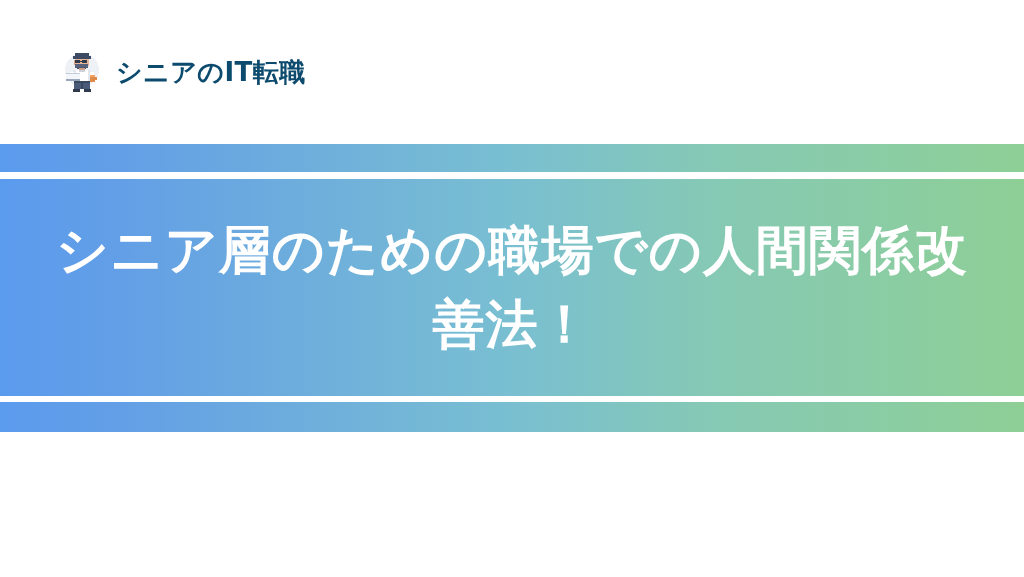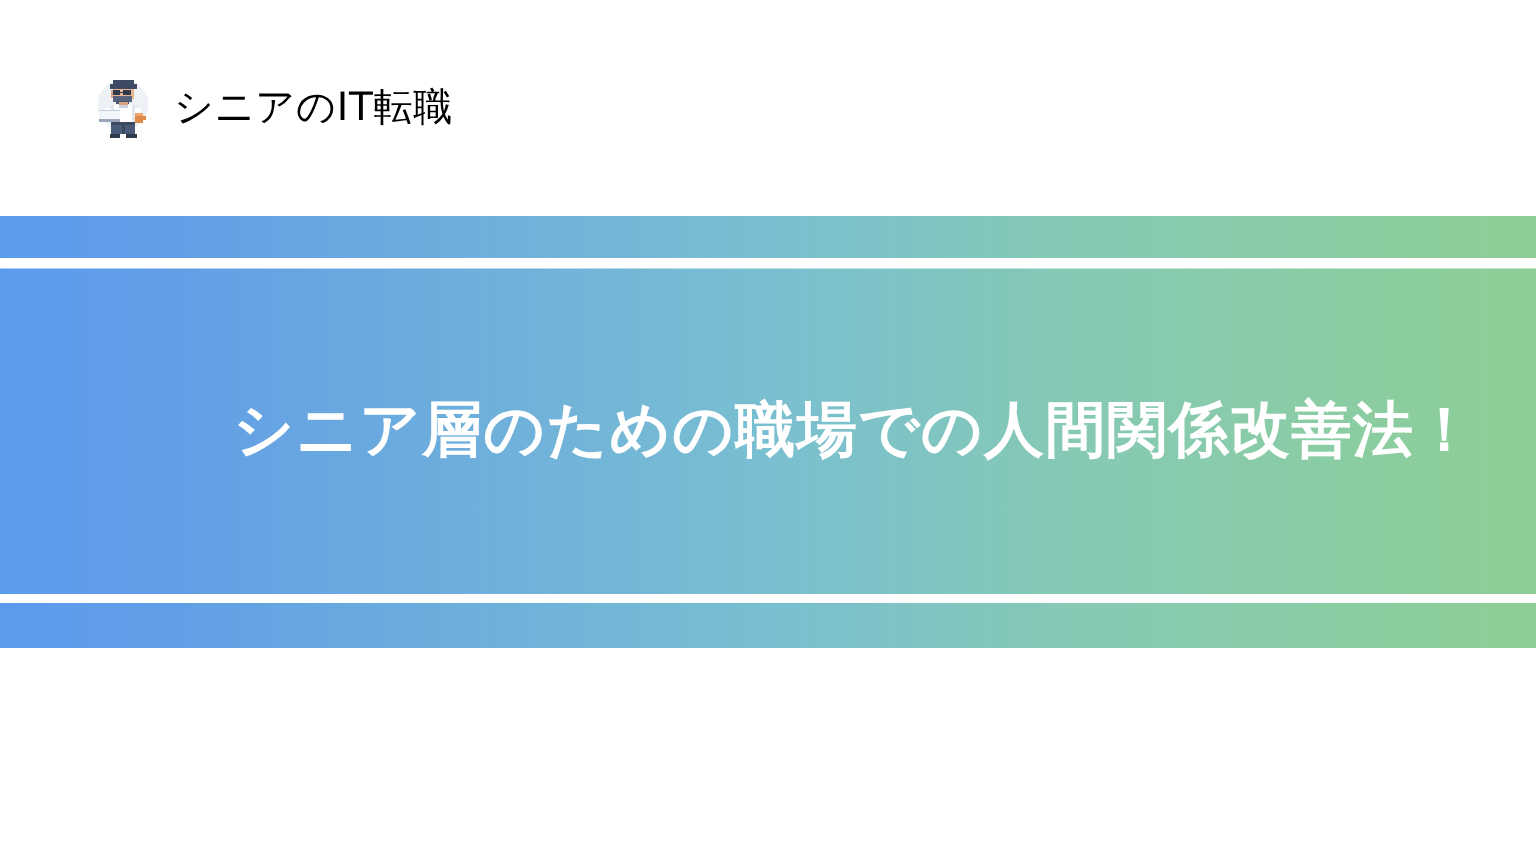--- a/index.html
+++ b/index.html
@@ -34,22 +34,22 @@
     text-decoration: none;
   }
   .brand-logo {
     width: 48px;
     height: 48px;
     flex: 0 0 48px;
     display: block;
   }
   .brand-title {
     font-size: 26px;
-    font-weight: normal;
-    color: #000000;
+    font-weight: bold;
+    color: #0c4a6e;
     letter-spacing: 0.5px;
     line-height: 1;
     white-space: nowrap;
   }
 
   
   .gradient-fill {
     background: linear-gradient(
       to right,
       #5b9bee 0%,
@@ -79,23 +79,23 @@
   .band-bottom {
     position: absolute;
     left: 0;
     top: 402px;
     width: 1024px;
     height: 30px;
   }
 
   .hero-title {
     width: 100%;
-    text-align: right;
+    text-align: center;
     color: #ffffff;
-    font-size: 40px;
+    font-size: 52px;
     font-weight: bold;
     line-height: 1.42;
     letter-spacing: 1px;
     padding: 0 40px;
     box-sizing: border-box;
   }
   .hero-title .title-line {
     display: block;
   }
 

